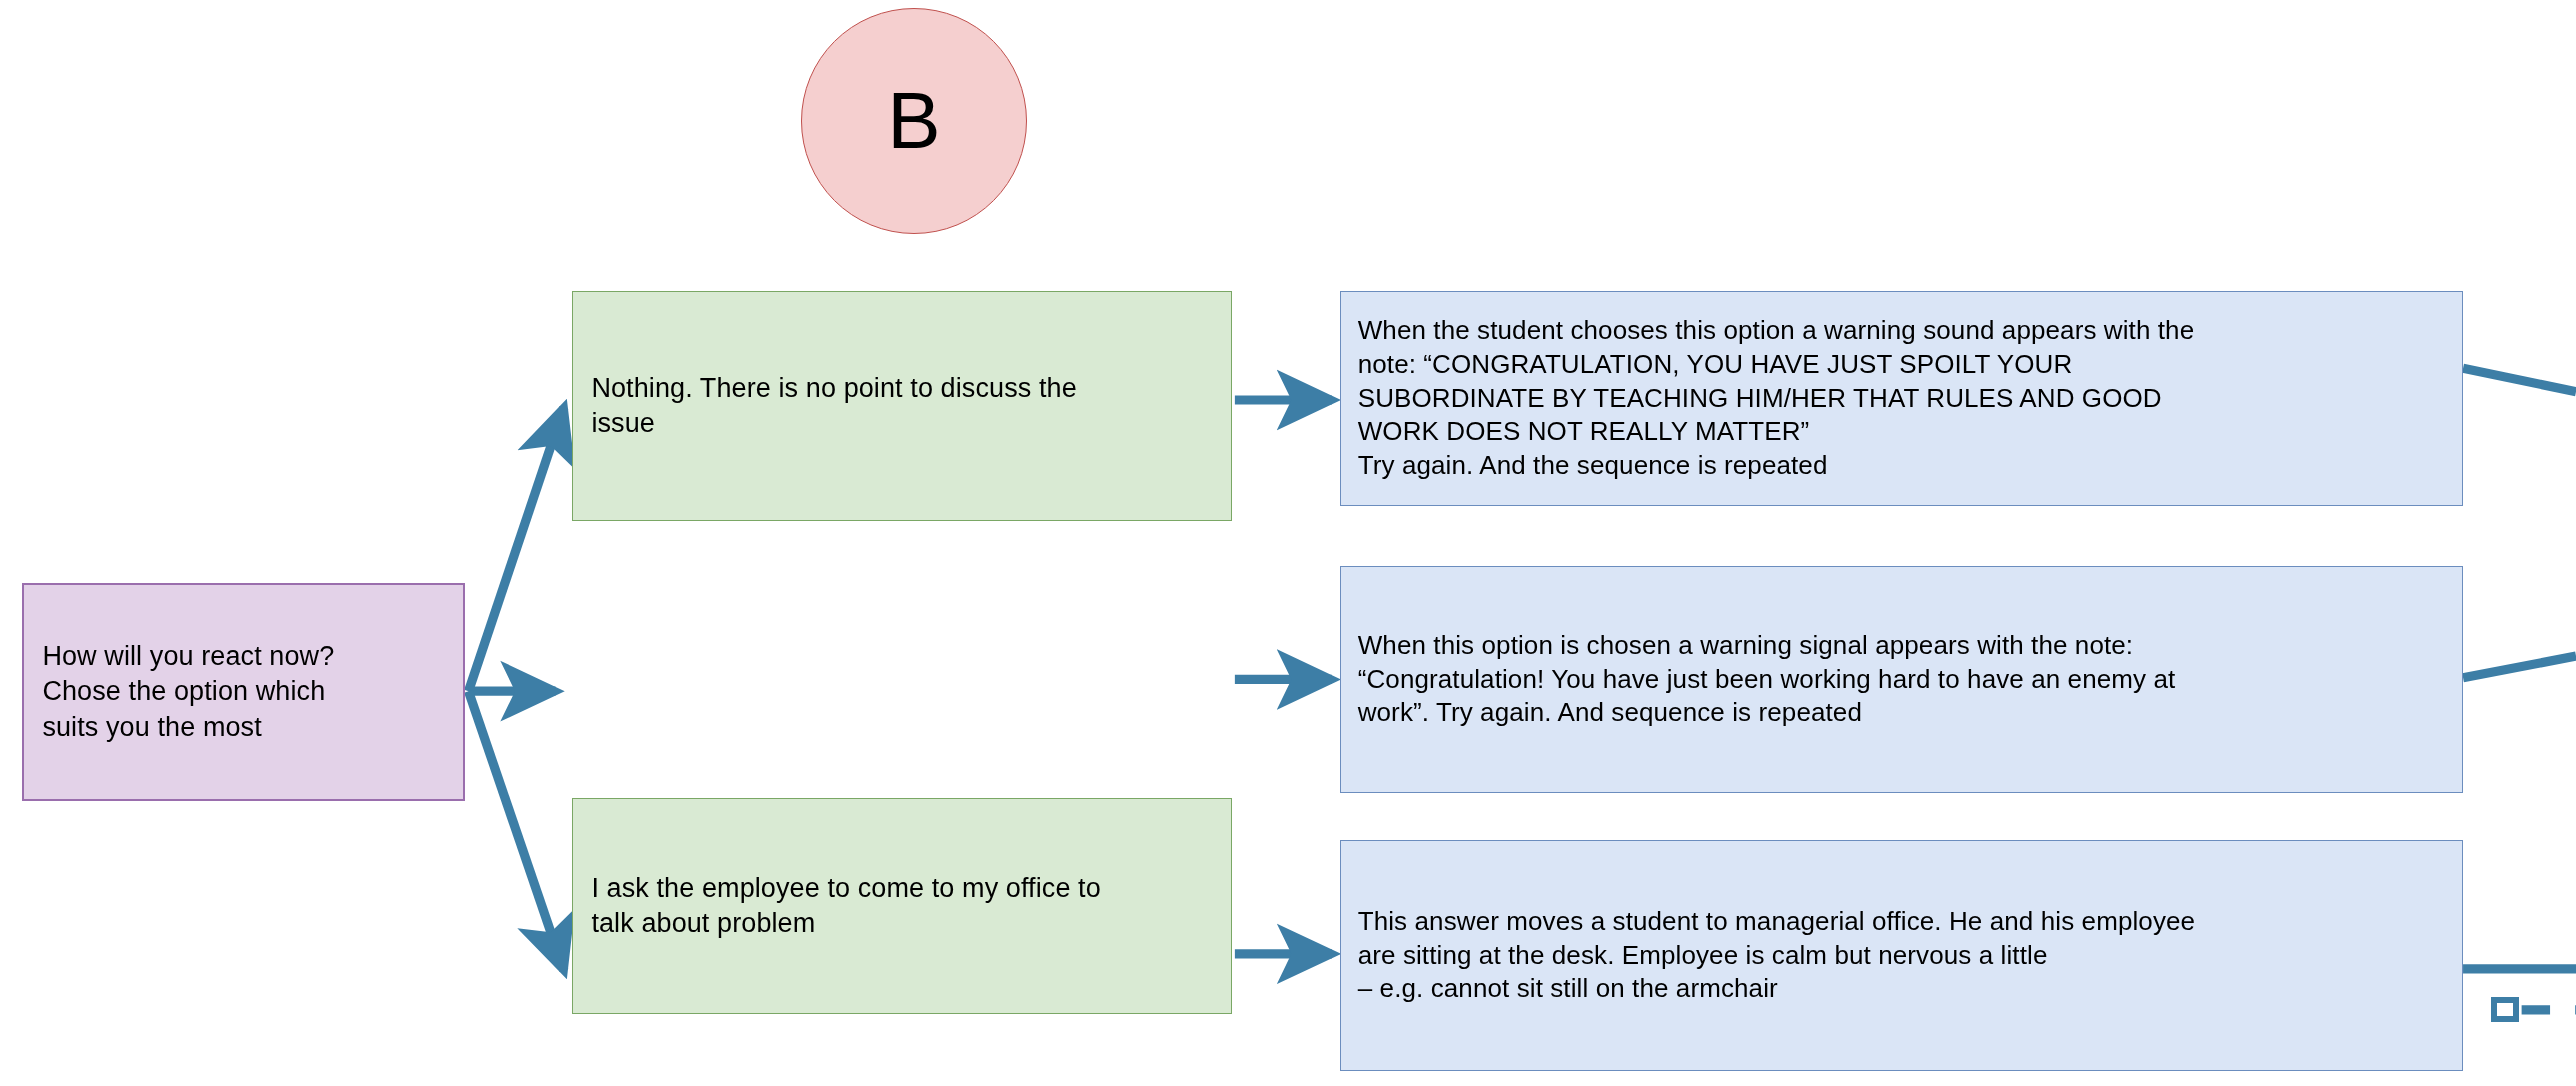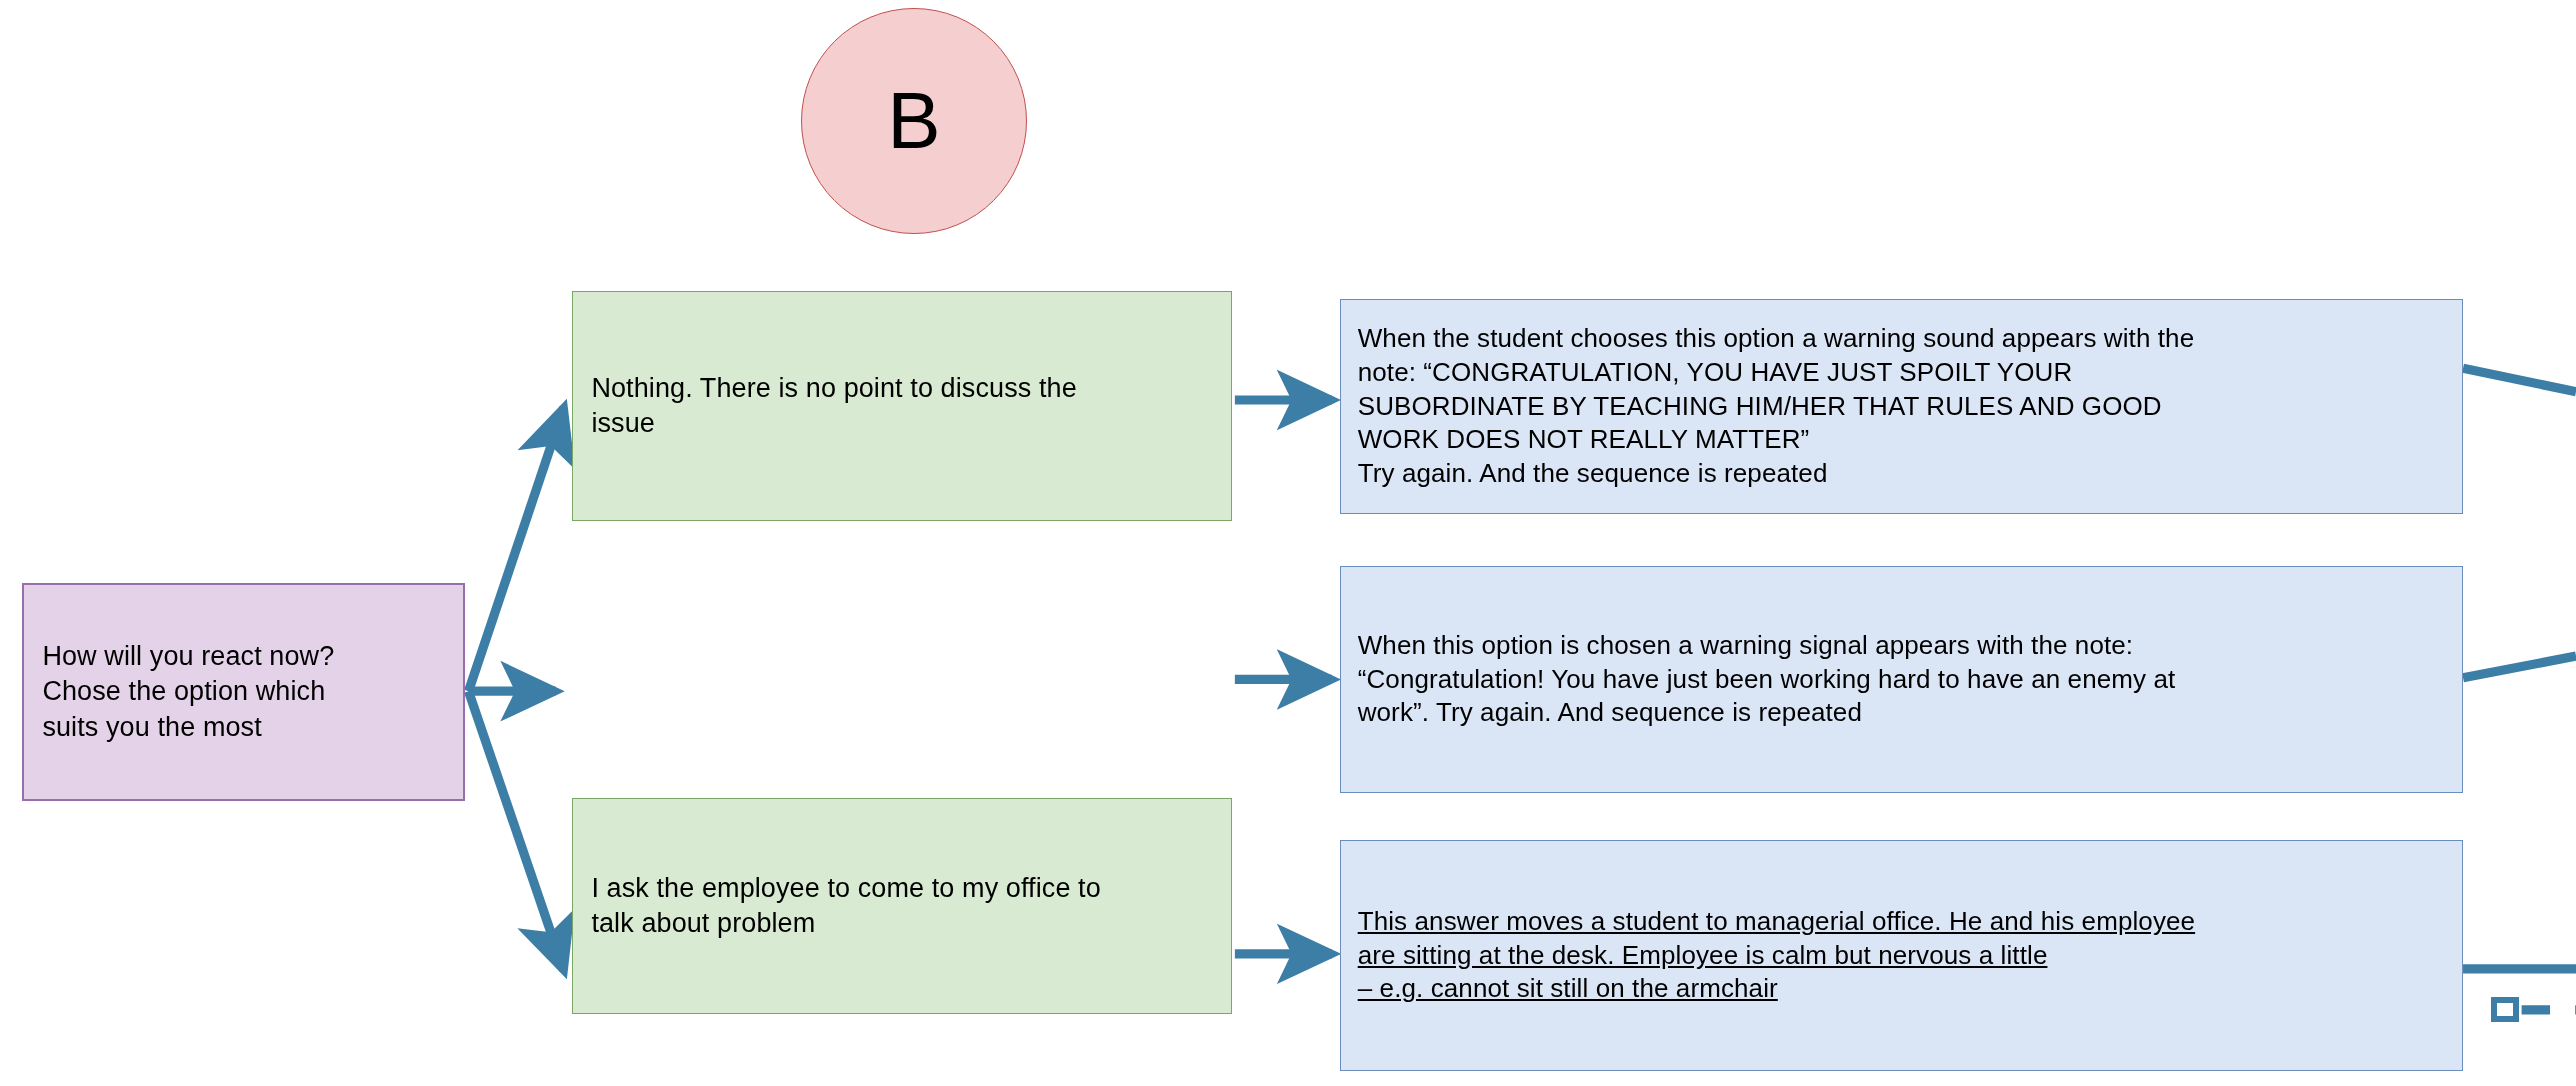--- a/index.html
+++ b/index.html
@@ -56,23 +56,23 @@
   }
   .g1{top:291px;height:230px;}
   .g2{top:566px;height:227px;}
   .g3{top:798px;height:216px;}
 
   .n-blue{
     background:#dae5f6;border:1.7px solid #6b8dbe;
     left:1340px;width:1123px;
     padding:8.4px 16.7px;font-size:26px;
   }
-  .b1{top:291px;height:215px;margin-top:8px;}
+  .b1{top:291px;height:215px;}
   .b2{top:566px;height:227px;}
-  .b3{top:840px;height:231px;text-decoration:underline;}
+  .b3{top:840px;height:231px;}
 
   svg.lines{position:absolute;left:0;top:0;width:2576px;height:1087px;pointer-events:none;}
 
   
   .handle{
     position:absolute;
     left:2491px;top:997px;width:28.4px;height:25px;
     border:6.7px solid #3d7ea6;background:#ffffff;
     box-sizing:border-box;
   }

